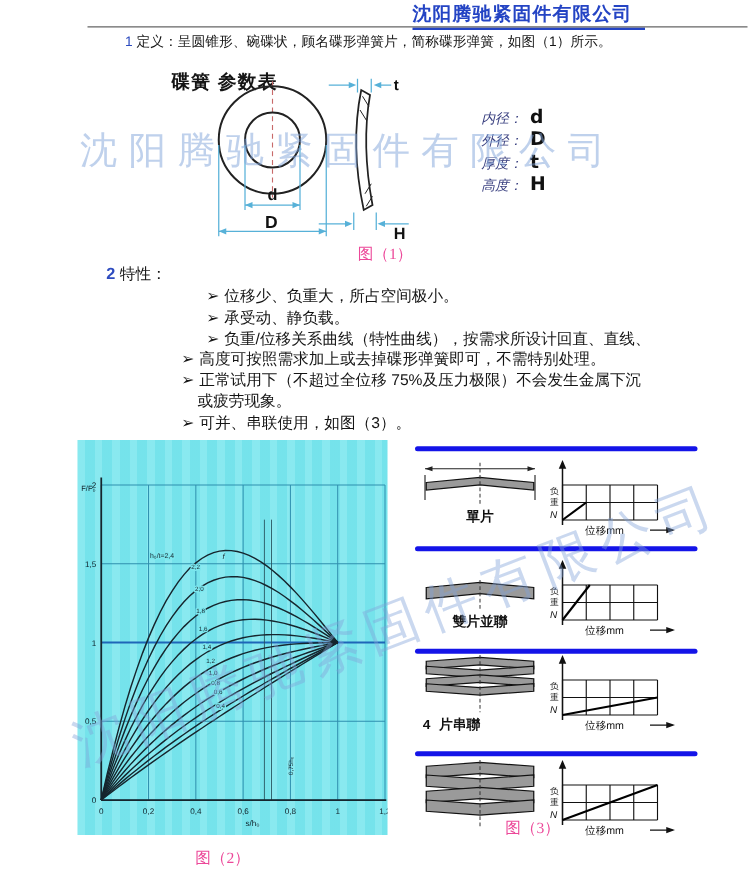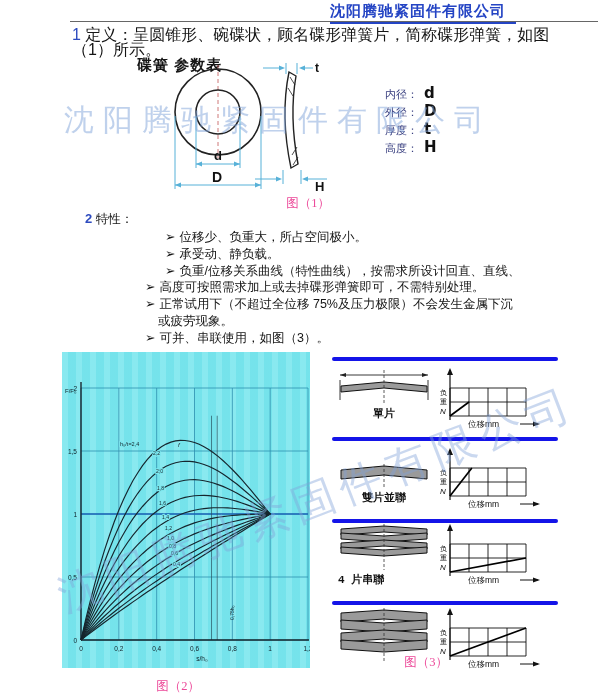--- a/index.html
+++ b/index.html
@@ -13,30 +13,30 @@
   
   .company{
     left:330px;top:2px;width:186px;
     font-family:"Liberation Serif","DejaVu Serif",serif;
     font-weight:bold;font-size:15px;letter-spacing:1px;
     color:#2444c4;border-bottom:2px solid #2444c4;padding-bottom:1px;
     white-space:nowrap;
   }
   .page-rule{left:70px;top:21px;width:528px;height:1px;background:#666;}
   
-  .p-def{left:72px;top:27px;width:480px;font-size:16px;line-height:15px;}
+  .p-def{left:100px;top:27px;width:480px;font-size:11px;line-height:15px;}
   .num-blue{color:#2d4bbf;}
   .sec-title{left:85px;top:211px;font-size:13px;font-weight:bold;}
   .sec-title .t{font-weight:normal;font-size:12.5px;}
   
   .fig1-title{left:137px;top:56px;font-size:15px;font-weight:bold;letter-spacing:1px;}
   .fig1-svg{left:115px;top:60px;}
   .fig1-legend{left:385px;top:84px;}
   .leg-row{display:flex;align-items:baseline;height:18px;}
-  .leg-label{font-size:11px;color:#3a4080;font-family:"Liberation Serif","DejaVu Serif",serif;}
+  .leg-label{font-size:11px;color:#3a4080;font-family:"Liberation Serif","DejaVu Serif",serif;font-style:italic;}
   .leg-val{font-size:15px;font-weight:bold;color:#111;margin-left:6px;font-family:"DejaVu Sans",sans-serif;}
   .caption{font-family:"Liberation Serif","DejaVu Serif",serif;font-size:12.5px;color:#ec4899;text-align:center;}
   .cap1{left:268px;top:195px;width:80px;}
   .cap2{left:138px;top:678px;width:80px;}
   .cap3{left:386px;top:654px;width:80px;text-align:center;}
   
   .bullets{left:100px;top:229px;width:452px;font-size:12.5px;line-height:16.8px;}
   .b-item{white-space:nowrap;}
   .b-item.ind1{padding-left:83px;text-indent:-18px;}
   .b-item.ind0{padding-left:58px;text-indent:-13px;}

